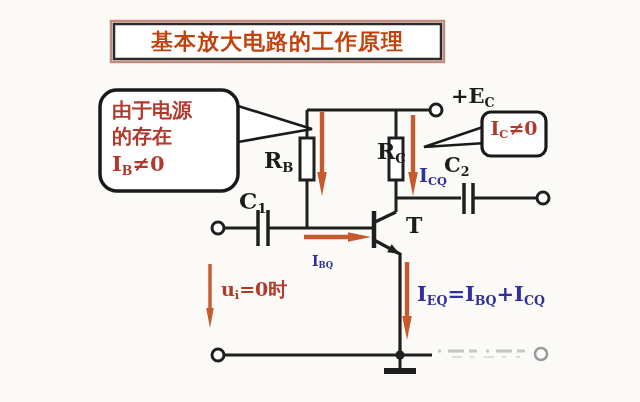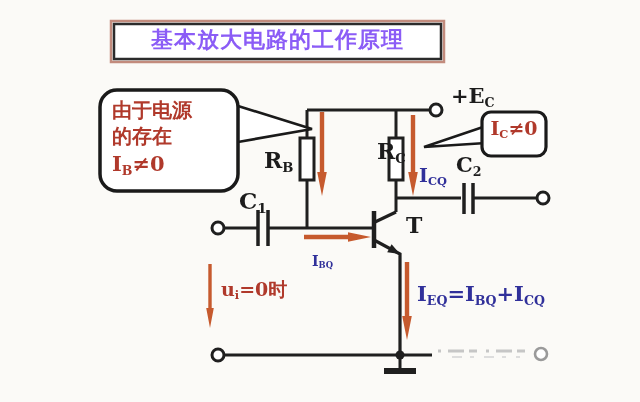--- a/index.html
+++ b/index.html
@@ -6,31 +6,31 @@
   .stage{
     position:relative;width:640px;height:402px;overflow:hidden;
     background:#fbfaf7;
     font-family:"DejaVu Serif","Liberation Serif",serif;
   }
   .stage svg{position:absolute;left:0;top:0;}
   .lbl{position:absolute;white-space:nowrap;color:#1c1c1c;font-weight:bold;}
   .lbl sub{font-size:0.6em;vertical-align:-0.28em;font-weight:bold;}
   .title{
     left:114px;top:24px;width:327px;height:35px;line-height:35px;
-    text-align:center;font-size:22px;font-weight:600;color:#8b5cf6;letter-spacing:1px;
-    font-family:Liberation Mono, monospace;
+    text-align:center;font-size:22px;font-weight:600;color:#c2410c;letter-spacing:1px;
+    font-family:Liberation Serif, serif;
   }
   .callout-left-text{left:112px;top:97px;font-size:20px;line-height:1.32;color:#b0392b;}
   .callout-left-text .frm{font-size:21px;}
   .callout-right-text{left:482px;top:117px;width:64px;text-align:center;font-size:19px;color:#b0392b;}
   .supply{left:451px;top:83px;font-size:21px;text-align:center;}
   .rb{left:264px;top:147px;font-size:22px;}
   .rc{left:354px;top:138px;font-size:22px;margin-left:23px;}
   .c1{left:239px;top:187px;font-size:23px;}
-  .c2{left:456px;top:152px;font-size:21px;}
+  .c2{left:444px;top:152px;font-size:21px;}
   .tr{left:406px;top:212px;font-size:22px;}
   .ibq{left:312px;top:253px;font-size:14px;color:#30309a;}
   .icq{left:419px;top:164px;font-size:19px;color:#30309a;}
   .ieq{left:417px;top:281px;font-size:21px;color:#30309a;}
   .ui{left:221px;top:277px;font-size:19px;color:#b0392b;}
 </style>
 </head>
 <body>
 
 <div class="stage">

